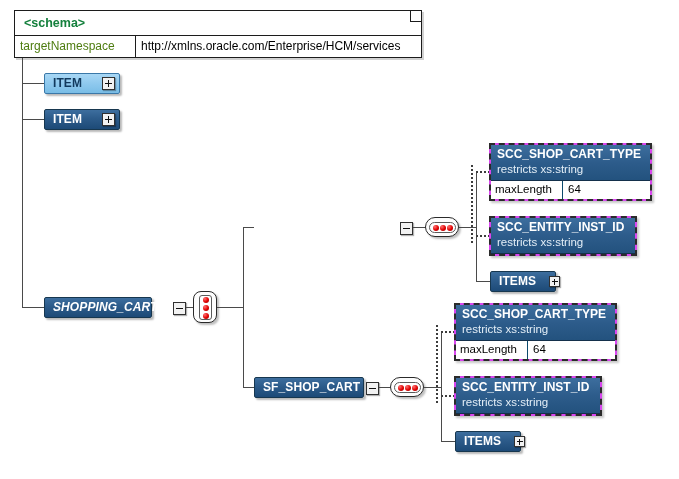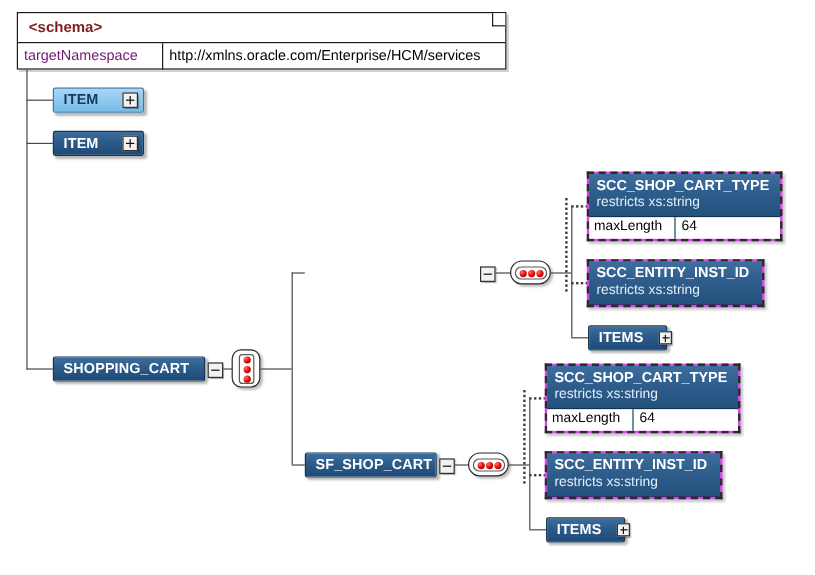--- a/index.html
+++ b/index.html
@@ -46,34 +46,34 @@
     border: 1px solid #1c1c1c;
     box-shadow: 2px 2px 0 rgba(0,0,0,0.18);
   }
   .schema-title {
     box-sizing: border-box;
     height: 25px;
     line-height: 24px;
     padding-left: 9px;
     font-size: 12.5px;
     font-weight: bold;
-    color: #7f1d1d;
+    color: #15803d;
     border-bottom: 1px solid #1c1c1c;
   }
   .schema-row {
     display: flex;
     height: 22px;
   }
   .schema-key {
     box-sizing: border-box;
     width: 121px;
     line-height: 21px;
     padding-left: 5px;
     font-size: 12px;
-    color: #701a75;
+    color: #4d7c0f;
     border-right: 1px solid #1c1c1c;
     white-space: nowrap;
   }
   .schema-val {
     box-sizing: border-box;
     line-height: 21px;
     padding-left: 5px;
     font-size: 12px;
     color: #000;
     white-space: nowrap;
@@ -265,21 +265,21 @@
   <div class="node selected" style="left:44px; top:73px; width:76px;">
     <span>ITEM</span>
     <span class="chip plus" style="right:4px; top:3px;"></span>
   </div>
 
   <div class="node" style="left:44px; top:109px; width:76px;">
     <span>ITEM</span>
     <span class="chip plus" style="right:4px; top:3px;"></span>
   </div>
 
-  <div class="node" style="left:44px; top:297px; width:127px;">
+  <div class="node" style="left:44px; top:297px; width:108px;font-style:italic;">
     <span>SHOPPING_CART</span>
   </div>
   <span class="chip" style="left:173px; top:302px;"></span>
 
   <div class="ln h" style="left:186px; top:307px; width:14px;"></div>
 
   <div class="comp allgrp" style="left:193px; top:291px;">
     <div class="inner"></div>
     <span class="dot" style="left:9px; top:5px;"></span>
     <span class="dot" style="left:9px; top:13px;"></span>

